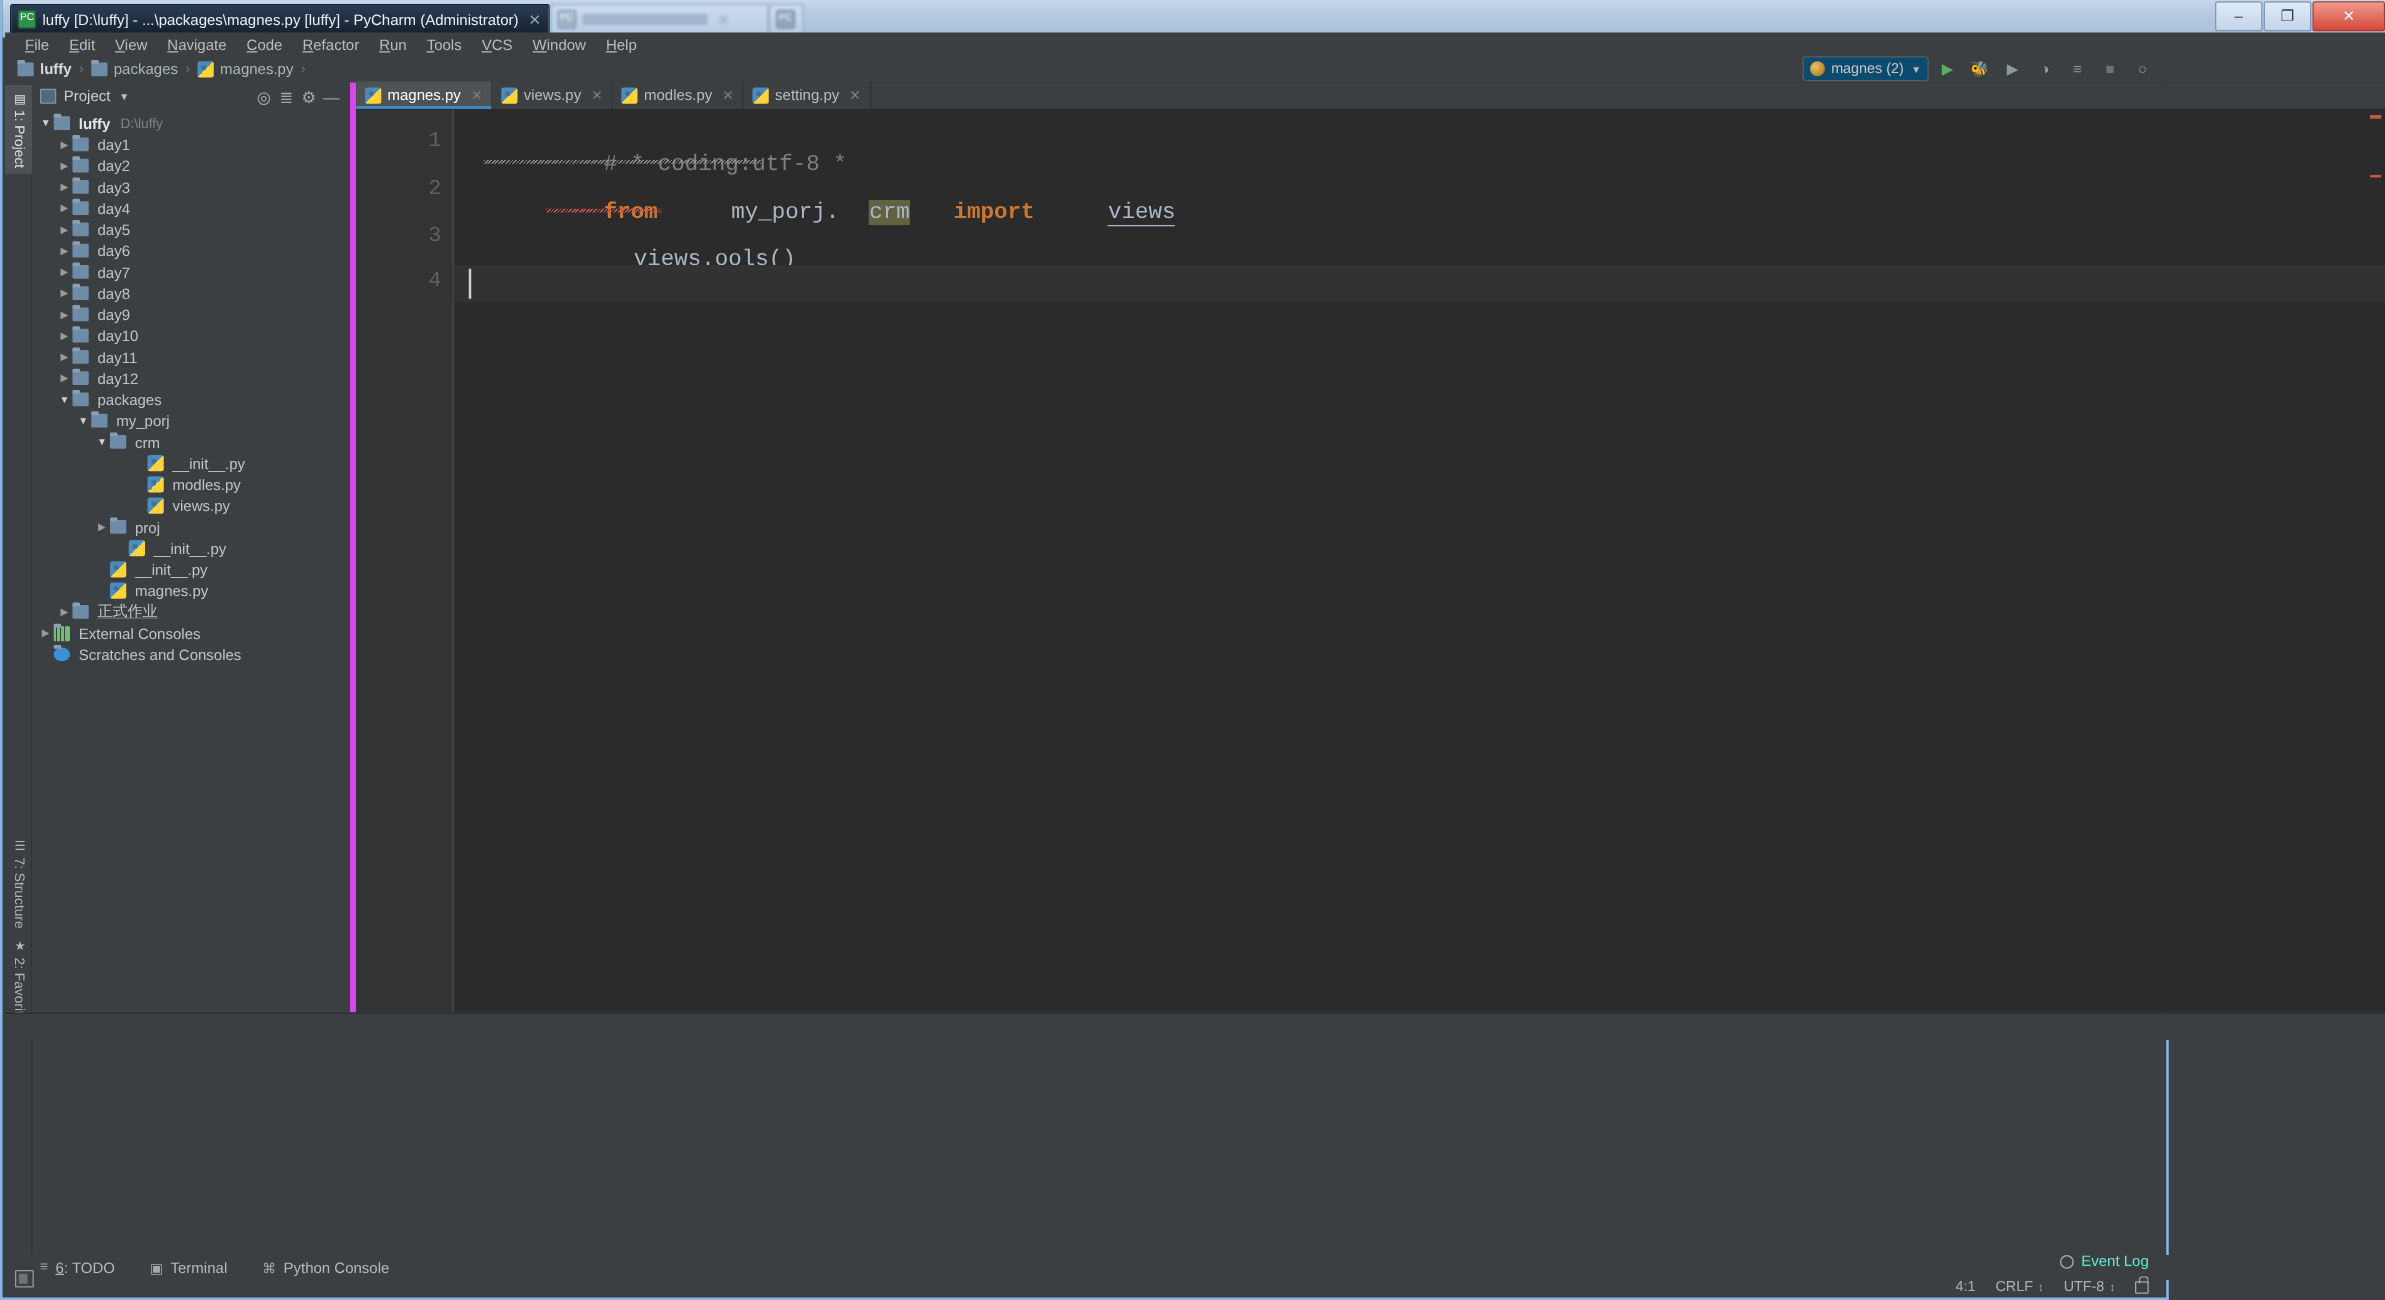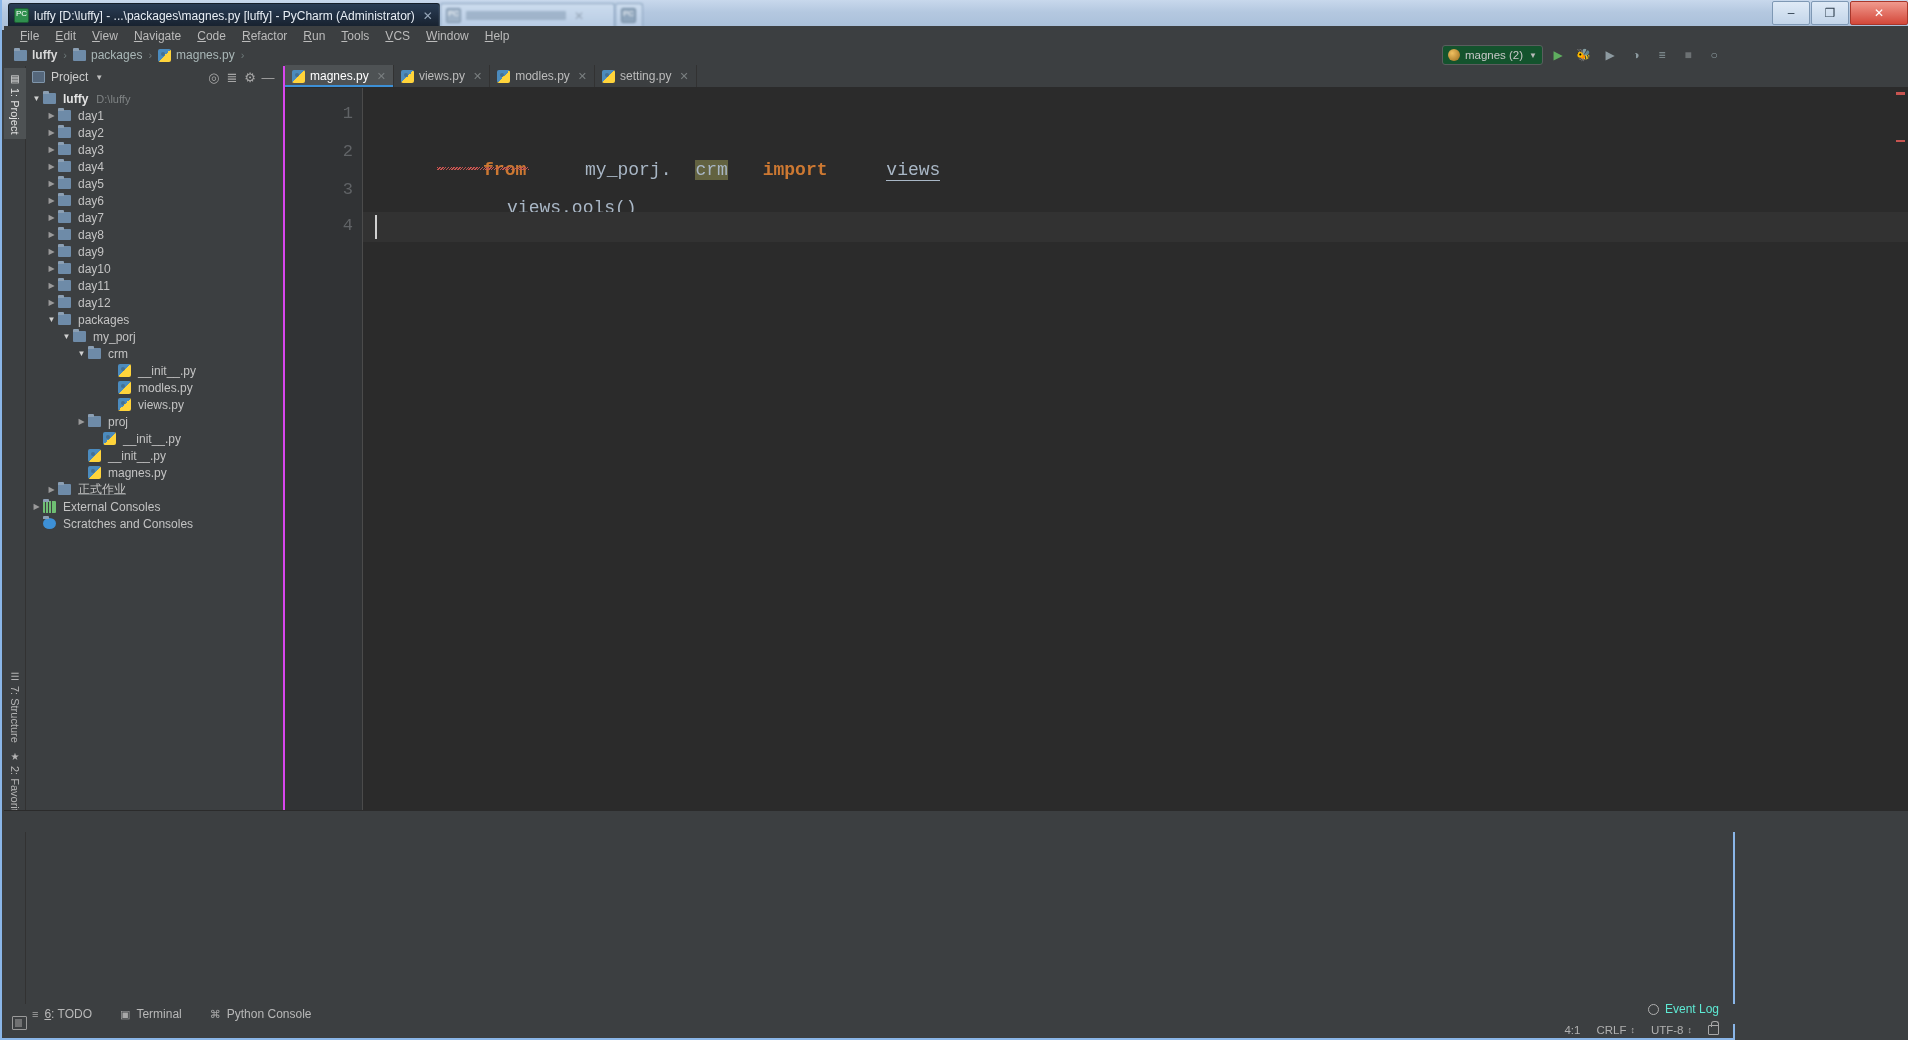--- a/index.html
+++ b/index.html
@@ -108,21 +108,21 @@
     content:""; position:absolute; left:3px; top:3px; width:4px;height:4px;
     background:#3c3f41; border-radius:50%; opacity:.35;
   }
 
   .runbox {
     position:absolute; right:8px; top:44px; height:22px;
     display:flex; align-items:center;
   }
   .runconfig {
     display:flex; align-items:center; height:20px;
-    border:1px solid #5a5d5e; border-radius:3px; background:#14532d;
+    border:1px solid #5a5d5e; border-radius:3px; background:#0c4a6e;
     padding:0 5px; font-size:11.5px; color:#c8c8c8;
   }
   .runconfig .cfgicon{
     width:12px;height:12px;margin-right:5px;border-radius:50%;
     background: radial-gradient(circle at 35% 35%, #f0c060, #9a6b1e);
   }
   .runconfig .caret{ margin-left:6px; color:#b9b9b9; font-size:8px; }
   .tbtn {
     width:22px;height:20px;margin-left:4px;display:flex;
     align-items:center;justify-content:center; color:#9aa0a6; font-size:12px;
@@ -138,21 +138,21 @@
     writing-mode: vertical-rl;
     font-size:11px; color:#b4b4b4; padding:5px 0;
     display:flex; align-items:center; gap:4px;
   }
   .vtab.sel { background:#4e5254; color:#e0e0e0; }
   .vtab .vic { font-size:10px; }
 
   
   .projpanel {
     position:absolute; left:24px; top:66px; width:259px; height:744px;
-    background:#3c3f41; border-right:2px solid #d946ef;
+    background:#3c3f41; border-right:5px solid #d946ef;
   }
   .projhead {
     height:22px; display:flex; align-items:center; padding:0 6px;
     font-size:12px; color:#cdcdcd;
   }
   .projhead .pic {
     width:13px;height:12px;margin-right:6px;border:1px solid #7f95aa;
     background:#5d7governor; background:#55677b; border-radius:1px;
   }
   .projhead .caret { margin-left:7px; font-size:8px; color:#c0c0c0; }
@@ -538,20 +538,24 @@
       </div>
     <div class="codearea">
       <div class="gutter" id="gutter">
           <div class="lnum" style="top: 16px;">1</div>
           <div class="lnum" style="top: 54px;">2</div>
           <div class="lnum" style="top: 92px;">3</div>
           <div class="lnum" style="top: 128px;">4</div>
         </div>
       <div class="codelines">
 
+        <div class="cline" style="top:14px">
+          <span class="c-comment c-err"># * coding:utf-8 *</span>
+          <span class="wavy" style="left:12px;width:222px;top:26px;position:absolute"></span>
+        </div>
 
         <div class="cline" style="top:52px">
           <span class="c-kw">from</span><span class="c-txt"> </span><span class="c-txt c-err" style="position:relative">my_porj.</span><span class="hl-crm c-txt">crm</span><span class="c-txt"> </span><span class="c-kw">import</span><span class="c-txt"> </span><span class="c-txt" style="border-bottom:1px solid #a9b7c6">views</span>
           <span class="wavy red" style="left:62px;width:92px;top:27px;position:absolute"></span>
         </div>
 
         <div class="cline" style="top:90px">
           <span class="c-txt">views.ools()</span>
         </div>
 

